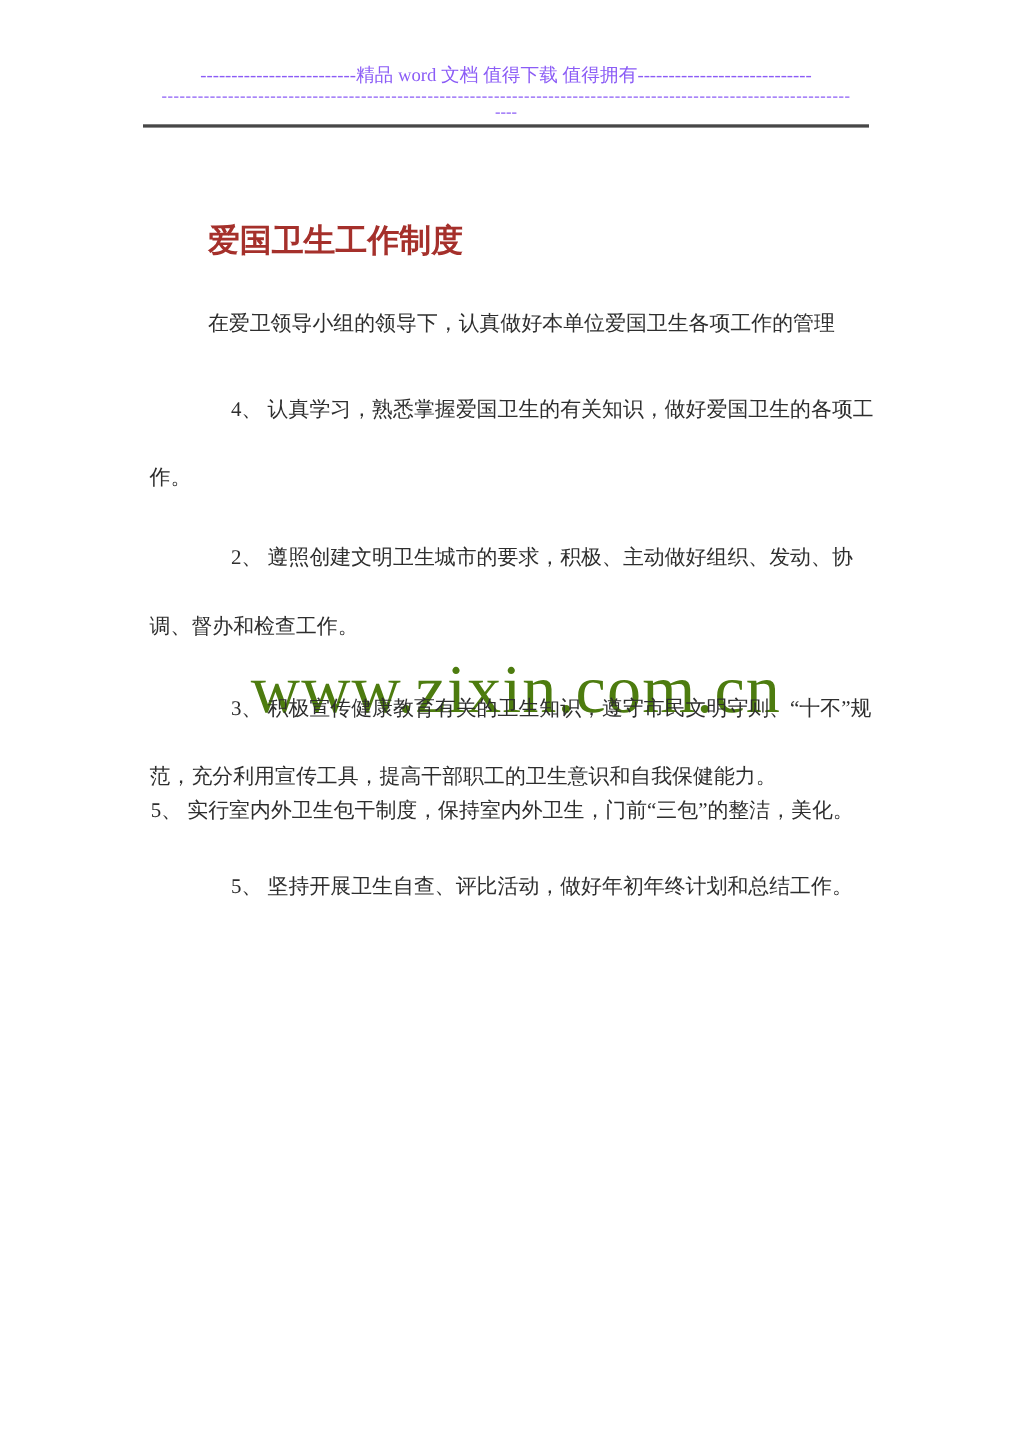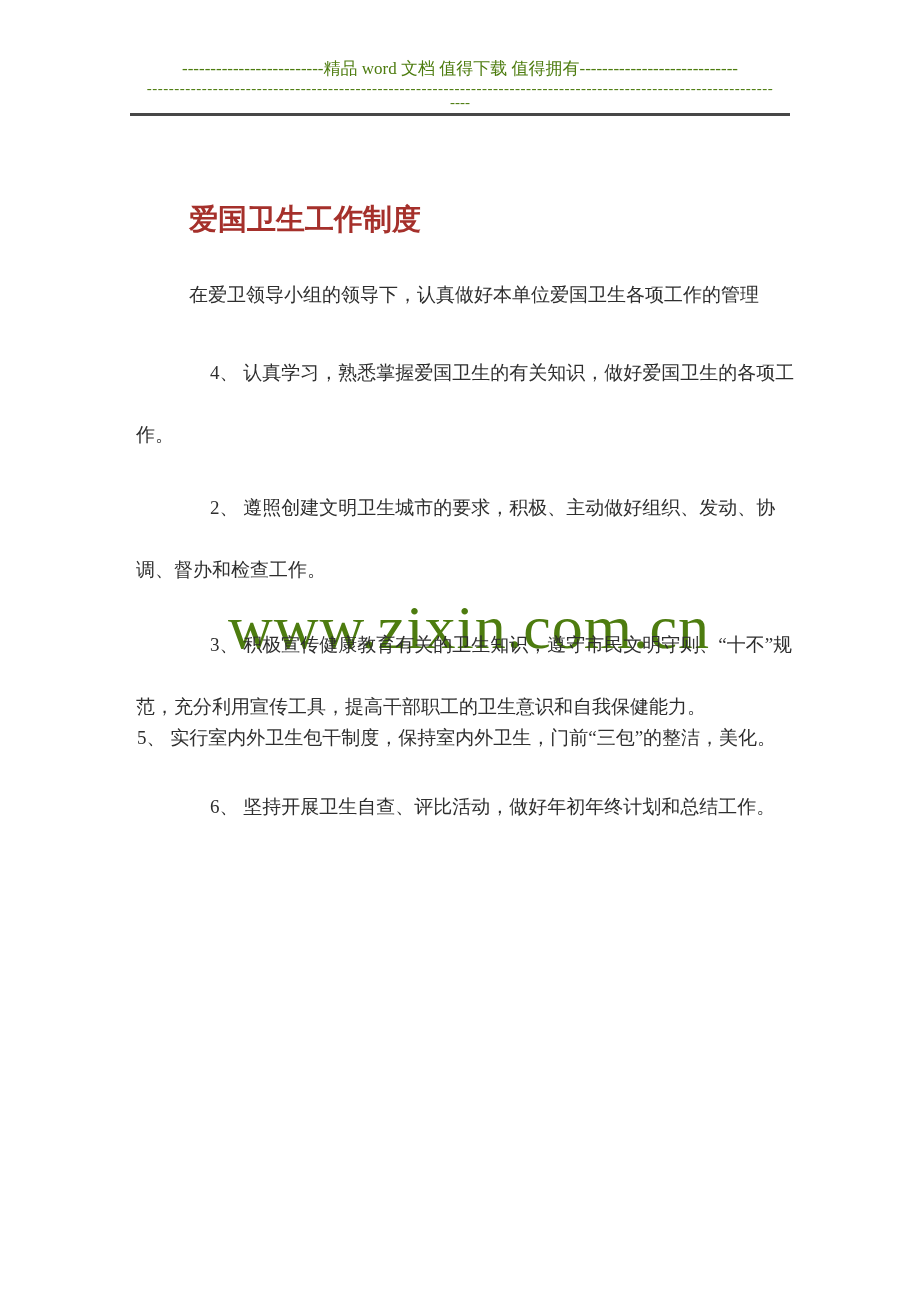--- a/index.html
+++ b/index.html
@@ -17,21 +17,21 @@
     color: #2e2e2e;
   }
 
   
   .doc-header {
     position: absolute;
     top: 56px;
     left: 130px;
     width: 660px;
     text-align: center;
-    color: #4d7c0f;
+    color: #8b5cf6;
     border-bottom: 3px solid #474747;
     padding-bottom: 3px;
     overflow: hidden;
   }
   .hdr-line1 {
     font-size: 17px;
     line-height: 25px;
     white-space: pre;
   }
   .hdr-line2 {
@@ -119,17 +119,17 @@
 
     <p class="para p-item1">4、 认真学习，熟悉掌握爱国卫生的有关知识，做好爱国卫生的各项工作。</p>
 
     <p class="para p-item2">2、 遵照创建文明卫生城市的要求，积极、主动做好组织、发动、协调、督办和检查工作。</p>
 
     <p class="para p-item3">3、 积极宣传健康教育有关的卫生知识，遵守市民文明守则、“十不”规范，充分利用宣传工具，提高干部职工的卫生意识和自我保健能力。</p>
 
 
     <p class="para p-item5">5、 实行室内外卫生包干制度，保持室内外卫生，门前“三包”的整洁，美化。</p>
 
-    <p class="para p-item6">6、 坚持开展卫生自查、评比活动，做好年初年终计划和总结工作。</p>
+    <p class="para p-item6">5、 坚持开展卫生自查、评比活动，做好年初年终计划和总结工作。</p>
 
   </div>
 
 </div>
 
 </body></html>

